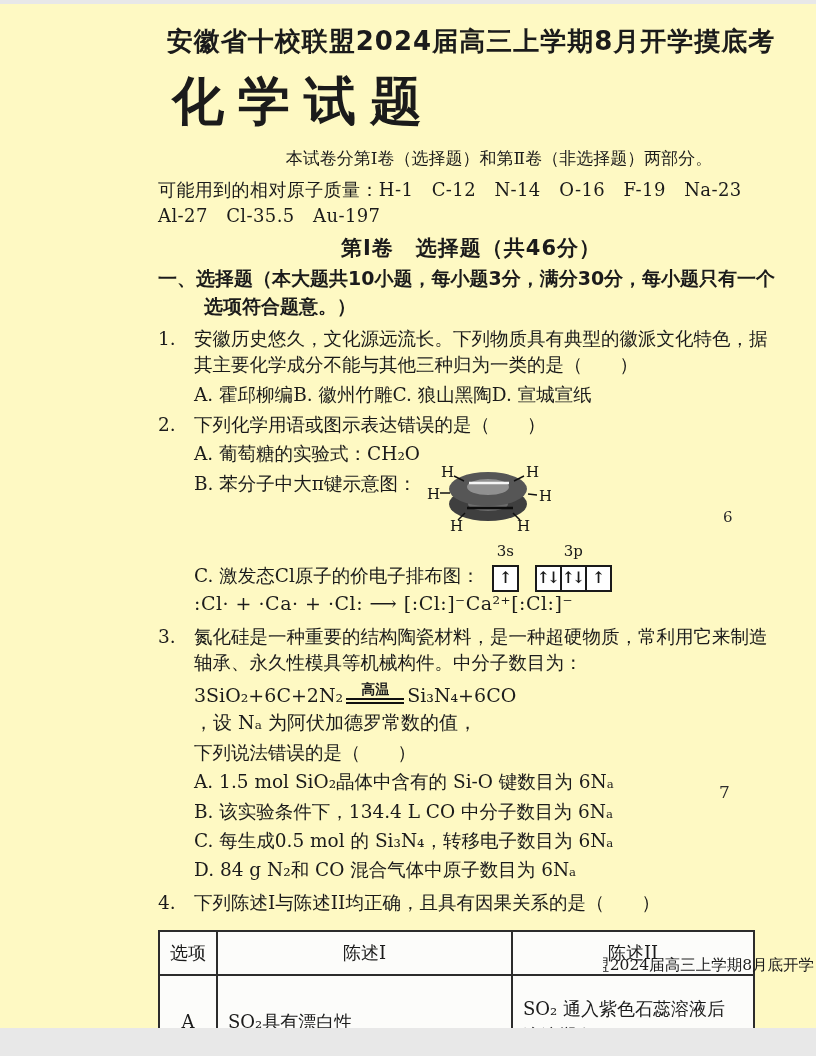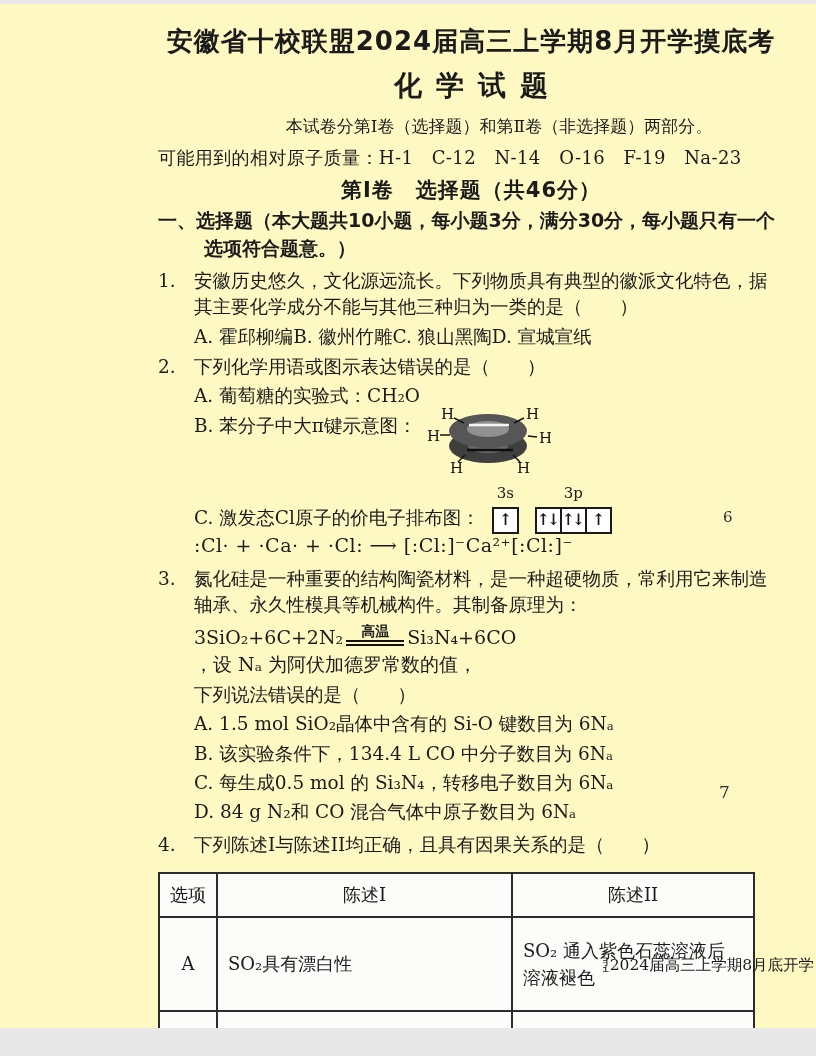--- a/index.html
+++ b/index.html
@@ -8,21 +8,21 @@
     background:#fef9c3; color:#1b1b1b; overflow:hidden;
     font-family:"DejaVu Serif","Liberation Serif",serif;
   }
   .content { position:absolute; left:158px; top:20px; width:626px; }
 
   .title1 {
     font-family:"DejaVu Sans","Liberation Sans",sans-serif;
     font-size:26px; font-weight:700; text-align:center; margin:0; letter-spacing:1px;
   }
   .title2 {
-    font-size:28px; font-weight:700; text-align:center; margin:8px 0 4px;
+    font-size:52px; font-weight:700; text-align:left; margin:8px 0 4px;
     letter-spacing:14px; text-indent:14px;
   }
   .intro { font-size:17px; margin:10px 0 8px; text-align:center; padding-left:56px; }
   .masses { font-size:18px; margin:2px 0; letter-spacing:0.4px; }
   .section-heading {
     font-family:"DejaVu Sans","Liberation Sans",sans-serif;
     font-size:21px; font-weight:700; text-align:center; margin:6px 0 3px; letter-spacing:1px;
   }
   .instructions {
     font-family:"DejaVu Sans","Liberation Sans",sans-serif;
@@ -76,20 +76,21 @@
 </head>
 <body>
 
 <div class="page">
   <div class="content">
 
     <p class="title1">安徽省十校联盟2024届高三上学期8月开学摸底考</p>
     <p class="title2">化学试题</p>
     <p class="intro">本试卷分第Ⅰ卷（选择题）和第Ⅱ卷（非选择题）两部分。</p>
     <p class="masses">可能用到的相对原子质量：H-1　C-12　N-14　O-16　F-19　Na-23</p>
+    <p class="masses">Al-27　Cl-35.5　Au-197</p>
     <p class="section-heading">第Ⅰ卷　选择题（共46分）</p>
     <p class="instructions">一、选择题（本大题共10小题，每小题3分，满分30分，每小题只有一个选项符合题意。）</p>
 
     <div class="question">
       <span class="qnum">1.</span>
       <div class="qbody">
         <p>安徽历史悠久，文化源远流长。下列物质具有典型的徽派文化特色，据其主要化学成分不能与其他三种归为一类的是（　　）</p>
         <div class="opts-row">
           <span>A. 霍邱柳编</span>
           <span>B. 徽州竹雕</span>
@@ -149,21 +150,21 @@
           </span>
         </div>
 
         <p class="formula">:Cl· + ·Ca· + ·Cl: ⟶ [:Cl:]⁻Ca²⁺[:Cl:]⁻</p>
       </div>
     </div>
 
     <div class="question">
       <span class="qnum">3.</span>
       <div class="qbody">
-        <p>氮化硅是一种重要的结构陶瓷材料，是一种超硬物质，常利用它来制造轴承、永久性模具等机械构件。其制备原理为：</p>
+        <p>氮化硅是一种重要的结构陶瓷材料，是一种超硬物质，常利用它来制造轴承、永久性模具等机械构件。中分子数目为：</p>
         <div class="eq-row">
           <span>3SiO₂+6C+2N₂</span>
           <span class="cond">
             <span class="cond-label">高温</span>
             <span class="cond-lines"></span>
           </span>
           <span>Si₃N₄+6CO</span>
           <span>，设 Nₐ 为阿伏加德罗常数的值，</span>
         </div>
         <p>下列说法错误的是（　　）</p>

